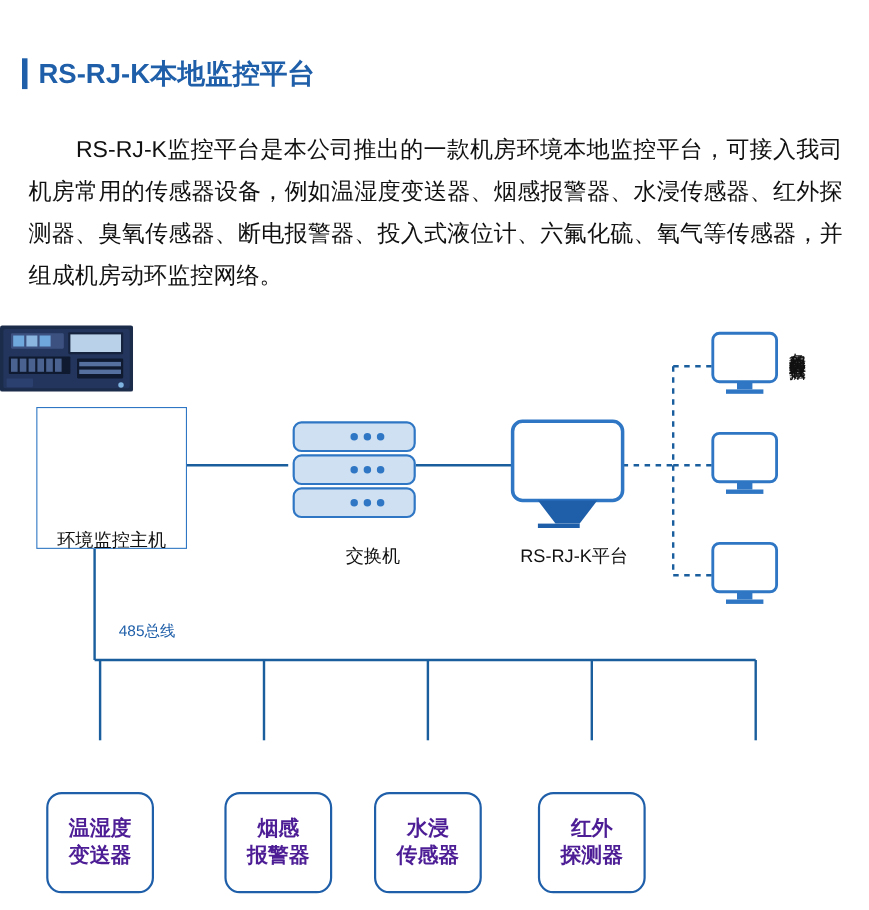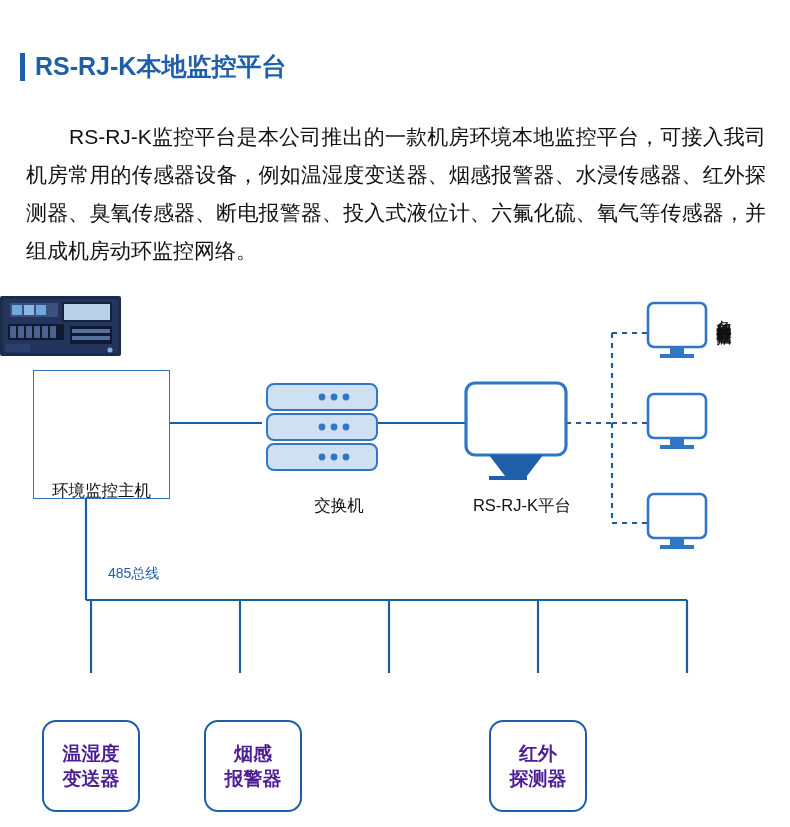--- a/index.html
+++ b/index.html
@@ -256,18 +256,22 @@
   <div class="vtext" style="left:716px; top:18px; height:250px;">各部门远程分级查看数据</div>
 
   <div class="leaf" id="leaf0">
     <span>温湿度</span>
     <span class="l2">变送器</span>
   </div>
   <div class="leaf" id="leaf1">
     <span>烟感</span>
     <span class="l2">报警器</span>
   </div>
+  <div class="leaf" id="leaf2">
+    <span>水浸</span>
+    <span class="l2">传感器</span>
+  </div>
   <div class="leaf" id="leaf3">
     <span>红外</span>
     <span class="l2">探测器</span>
   </div>
 
 </div>
 
 </body></html>

